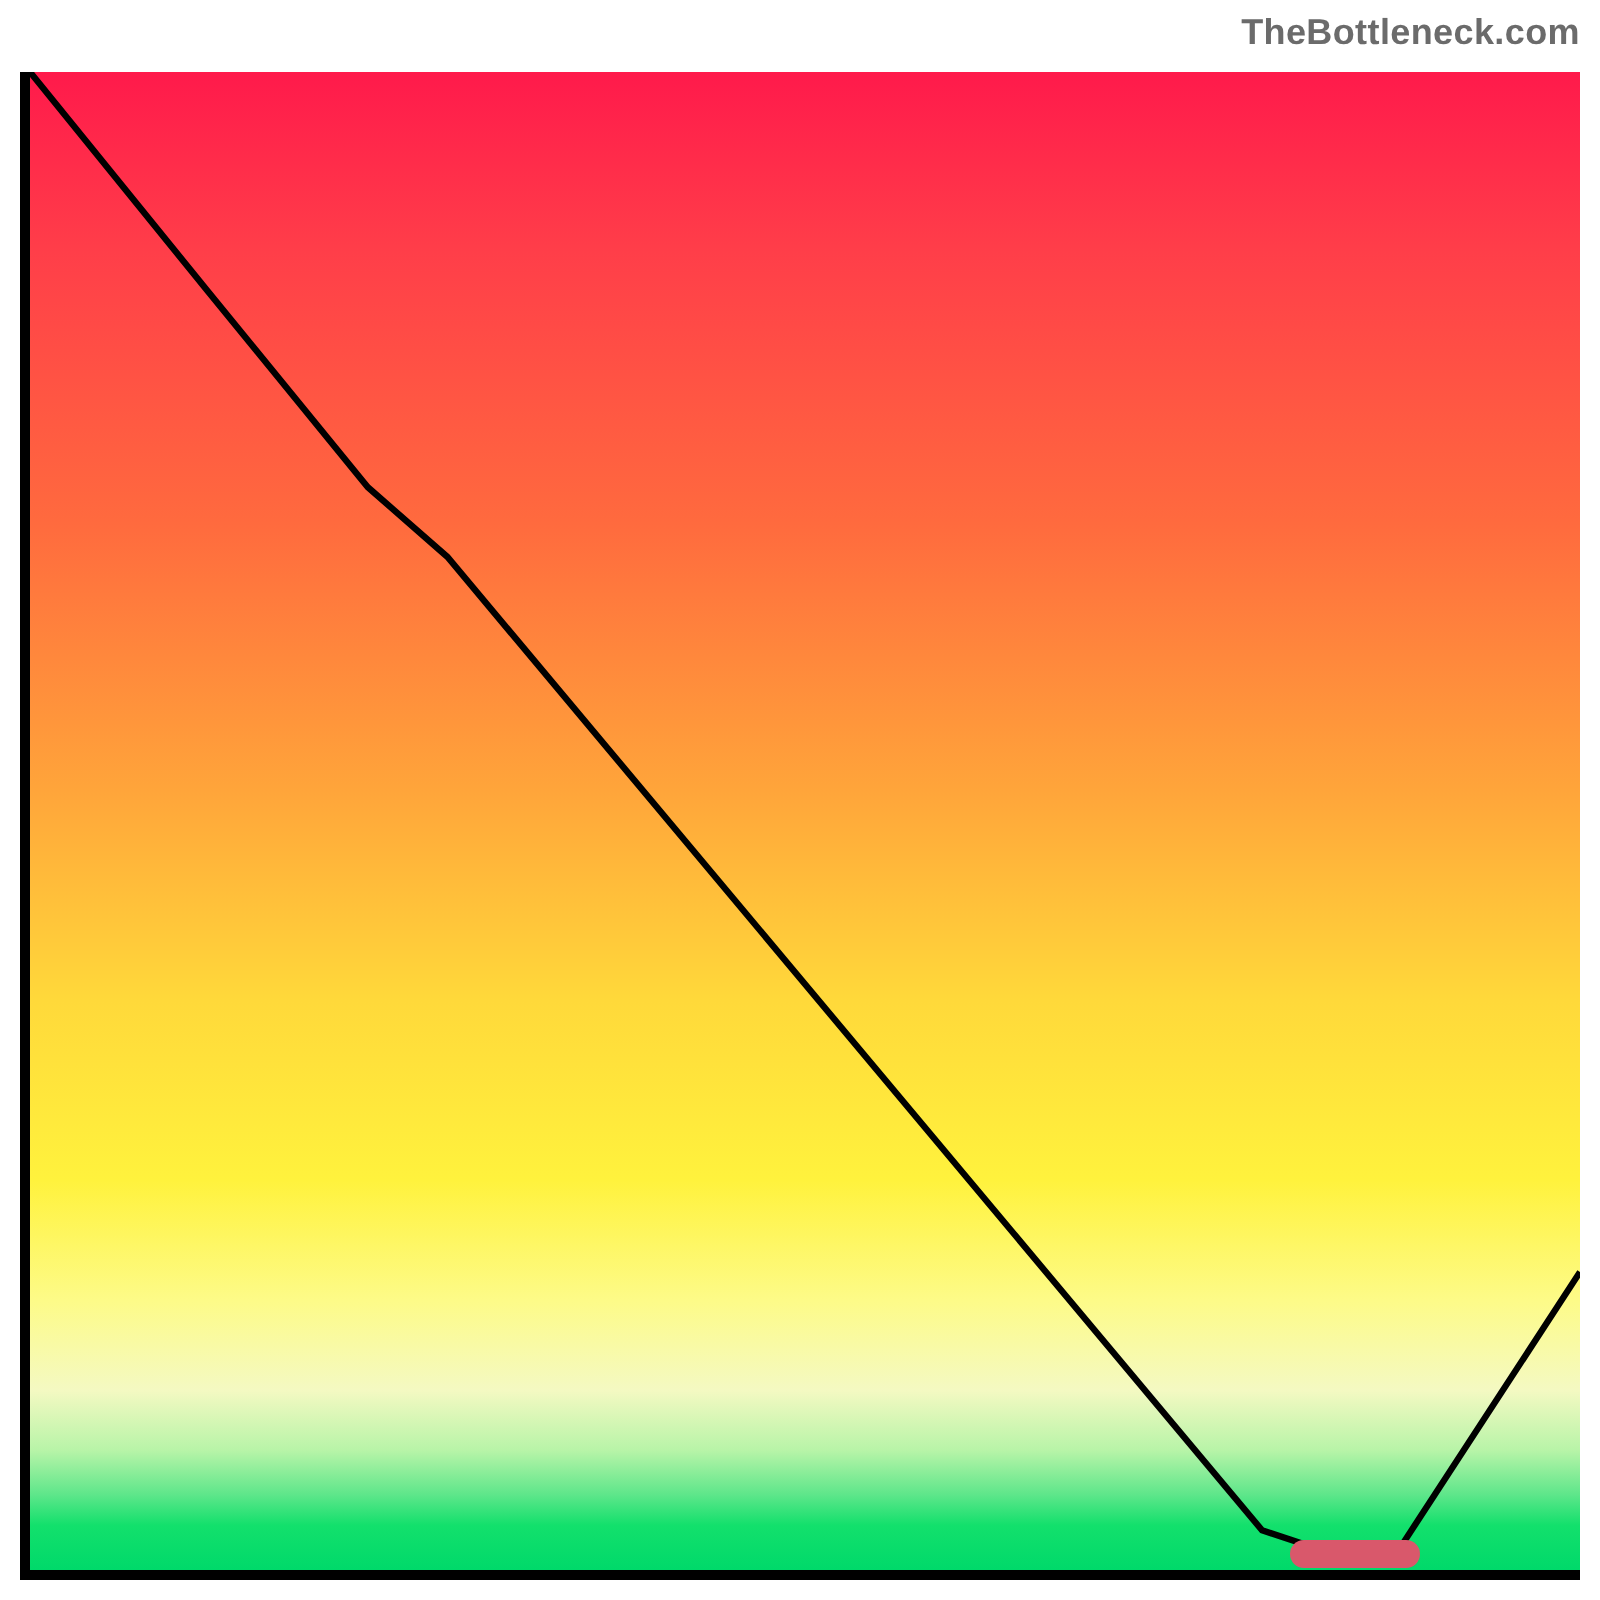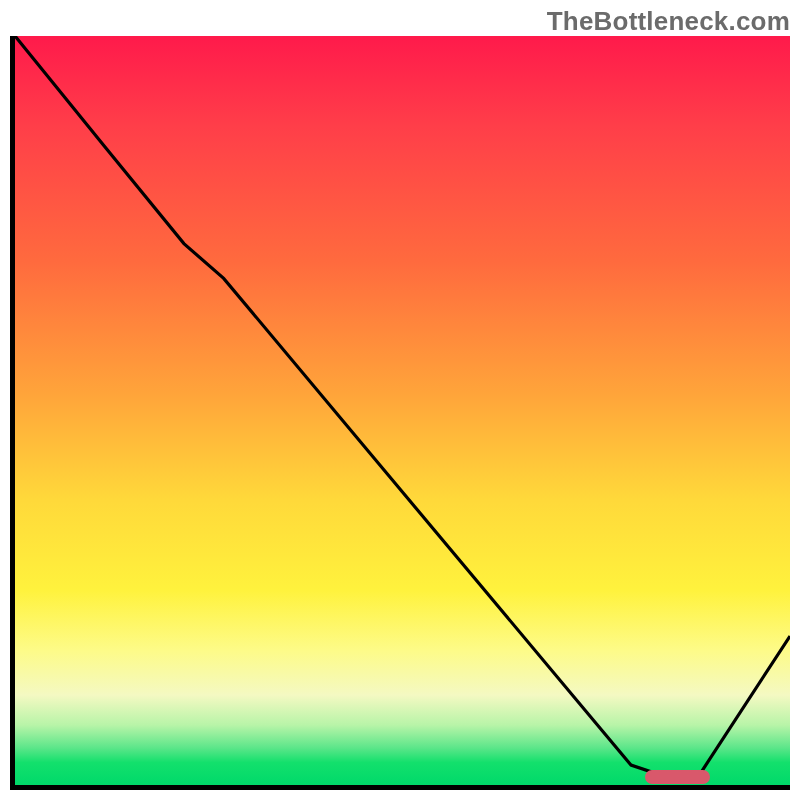--- a/index.html
+++ b/index.html
@@ -8,21 +8,21 @@
     width: 800px;
     height: 800px;
     background: #ffffff;
     font-family: Arial, Helvetica, sans-serif;
     position: relative;
   }
   .watermark {
     position: absolute;
     top: 6px;
     right: 10px;
-    font-size: 26px;
+    font-size: 18px;
     font-weight: 600;
     color: #6b6b6b;
     letter-spacing: 0.2px;
   }
   .plot-frame {
     position: absolute;
     left: 10px;
     top: 36px;
     width: 780px;
     height: 754px;

